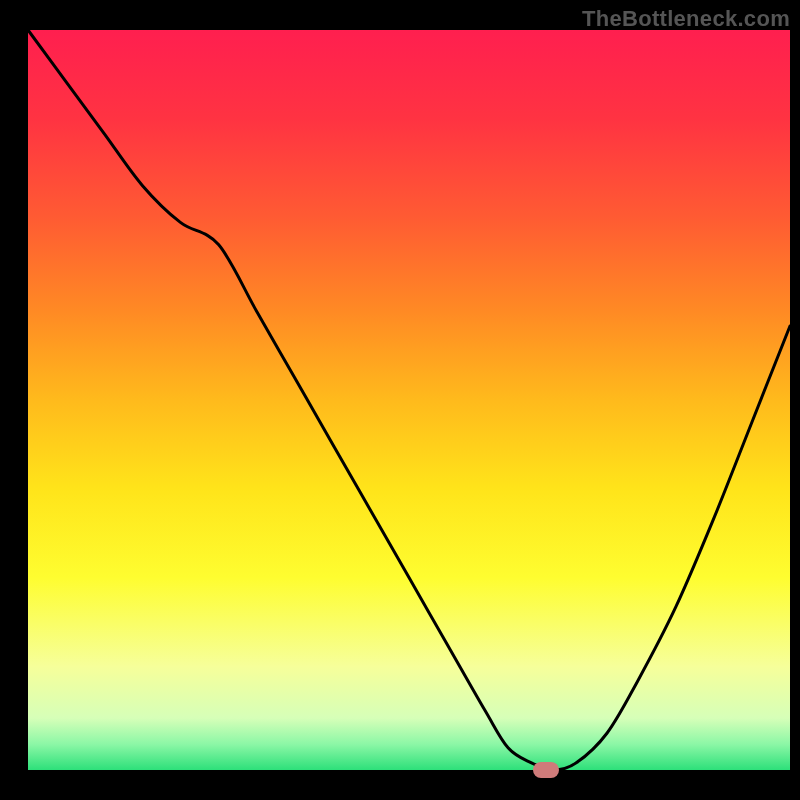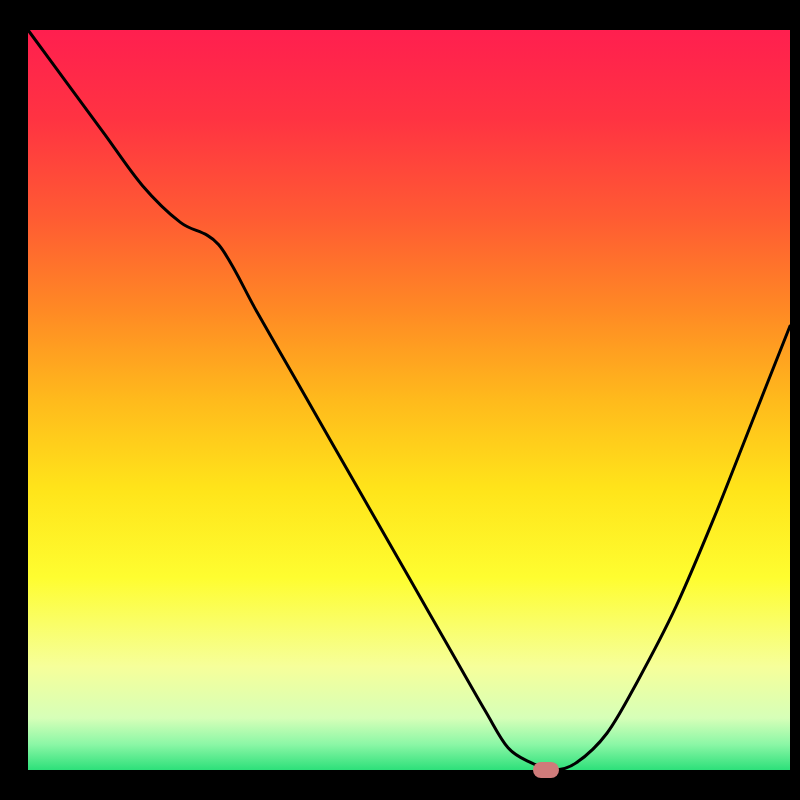--- a/index.html
+++ b/index.html
@@ -61,13 +61,14 @@
           <stop offset="96.5%" stop-color="#8cf7a6"></stop>
           <stop offset="100%" stop-color="#2de07a"></stop>
         </linearGradient>
     </defs>
     <rect id="plot-rect" fill="url(#bg-grad)" x="28" y="30" width="762" height="740"></rect>
     <path id="curve-path" fill="none" stroke-width="3" stroke-linejoin="round" stroke-linecap="round" d="M 28 30 C 34.35 38.633333333333326, 53.39999999999999 64.53333333333329, 66.1 81.79999999999995 C 78.8 99.06666666666662, 91.5 116.33333333333336, 104.2 133.60000000000002 C 116.9 150.8666666666667, 129.60000000000002 170.59999999999997, 142.3 185.39999999999998 C 155 200.2, 167.70000000000002 212.53333333333333, 180.4 222.4 C 193.1 232.26666666666668, 205.8 229.8, 218.5 244.60000000000002 C 231.2 259.40000000000003, 243.90000000000003 289, 256.6 311.2 C 269.3 333.4, 282 355.59999999999997, 294.7 377.79999999999995 C 307.4 399.99999999999994, 320.1 422.20000000000005, 332.8 444.40000000000003 C 345.5 466.6, 358.20000000000005 488.8, 370.90000000000003 511 C 383.6 533.2, 396.3 555.4000000000001, 409 577.6 C 421.7 599.8, 434.40000000000003 621.9999999999999, 447.1 644.1999999999999 C 459.8 666.4, 475.03999999999996 693.5333333333334, 485.2 710.8000000000001 C 495.36 728.0666666666667, 500.44 739.1666666666666, 508.06 747.8 C 515.6800000000001 756.4333333333333, 523.3000000000001 758.9, 530.9200000000001 762.6 C 538.5400000000001 766.3000000000001, 546.16 770, 553.78 770 C 561.4 770, 567.75 768.7666666666667, 576.64 762.6 C 585.53 756.4333333333334, 596.96 746.5666666666666, 607.12 733 C 617.28 719.4333333333334, 626.1700000000001 702.1666666666667, 637.6 681.2 C 649.03 660.2333333333333, 662.9999999999999 634.3333333333334, 675.6999999999999 607.2 C 688.4 580.0666666666667, 701.1 549.2333333333332, 713.8000000000001 518.3999999999999 C 726.5000000000001 487.56666666666655, 739.2 454.2666666666667, 751.9 422.20000000000005 C 764.5999999999999 390.1333333333334, 783.65 342.03333333333336, 790 326" stroke="#000000"></path>
   </svg>
 
   <div id="marker" class="marker" style="left: 546.16px; top: 770px; background: rgb(207, 123, 122);"></div>
 
+  <div class="watermark">TheBottleneck.com</div>
 </div>
 
 </body></html>

